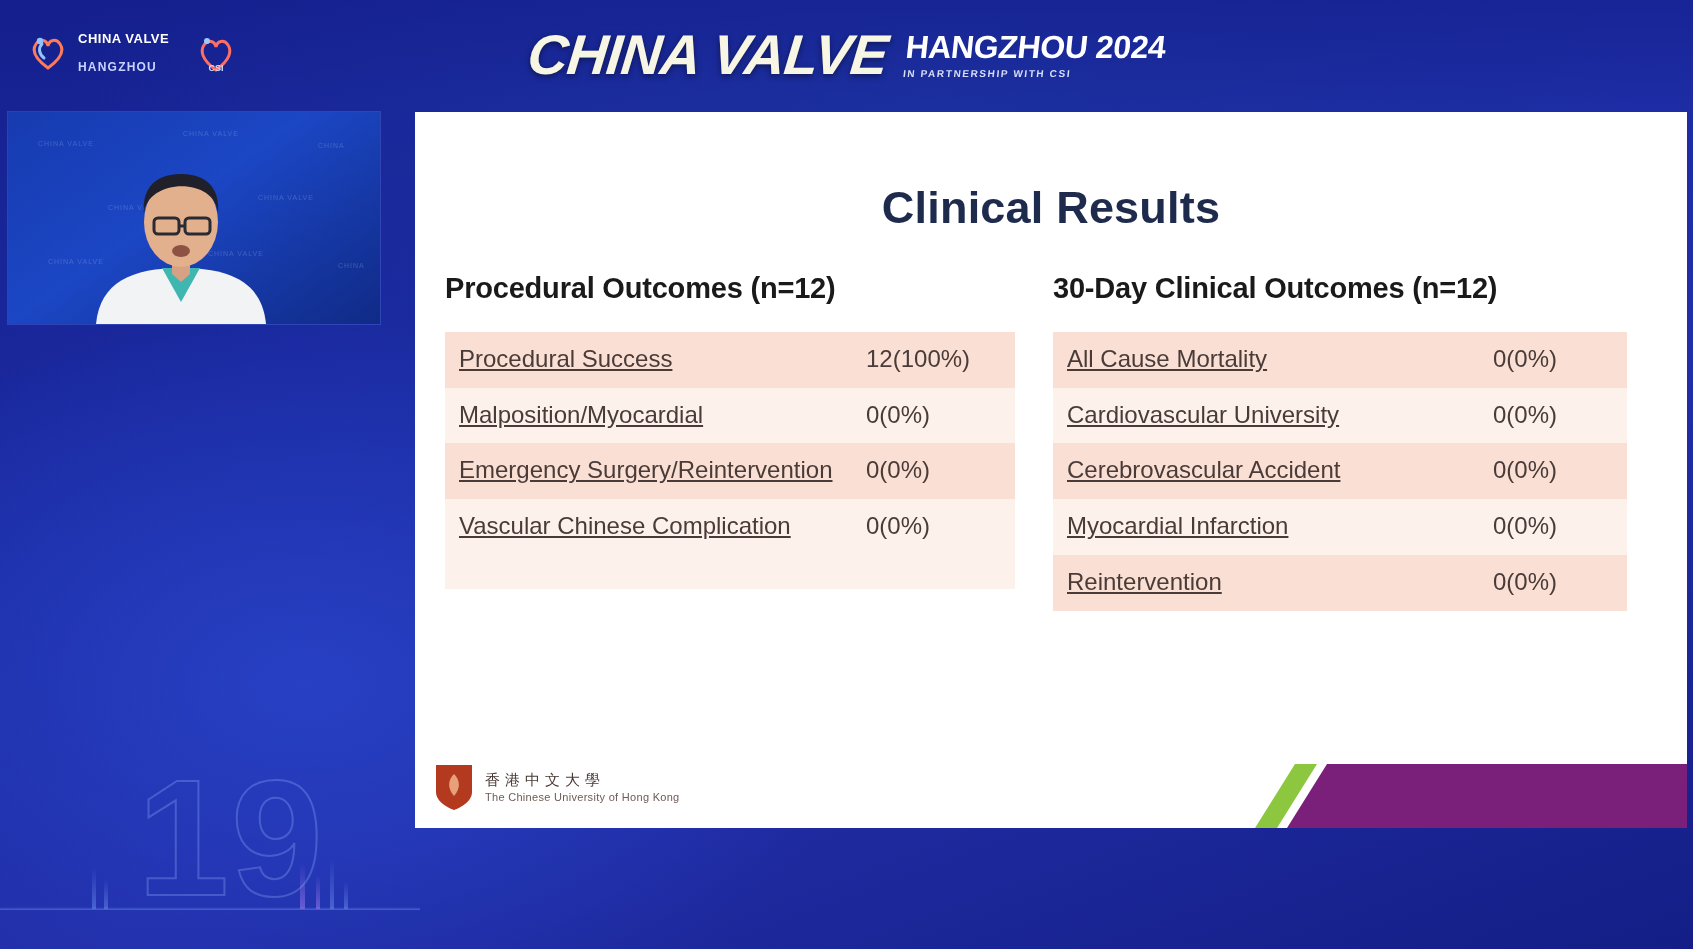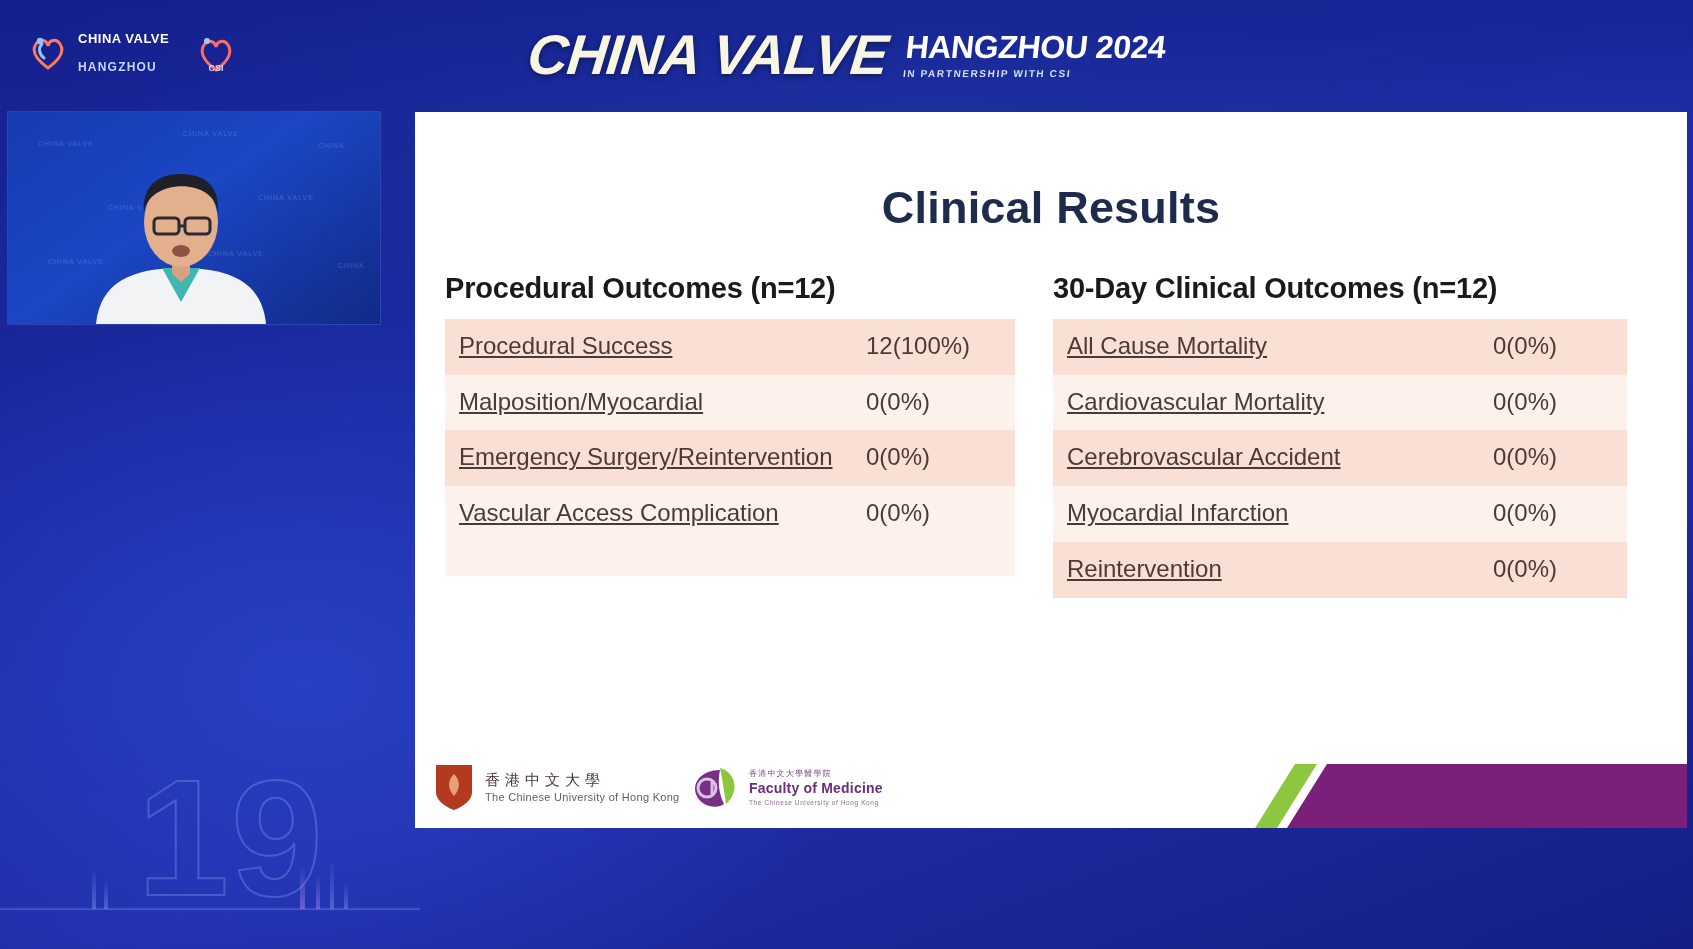--- a/index.html
+++ b/index.html
@@ -159,21 +159,21 @@
     width: 1212px;
     display: flex;
     gap: 38px;
   }
   .table-col { width: 570px; }
   .table-col.right { width: 574px; }
 
   .table-heading {
     font-size: 29px; font-weight: 700; color: #1a1a1a;
     letter-spacing: -.2px;
-    margin-bottom: 14px;
+    margin-bottom: 27px;
     white-space: nowrap;
   }
   .table-col.right .table-heading { text-align: left; }
 
   .rows { width: 100%; }
   .row {
     display: flex;
     align-items: flex-start;
     padding: 12px 14px 13px 14px;
     font-size: 24px;
@@ -310,36 +310,36 @@
           </div>
           <div class="row band-b">
             <span class="label">Malposition/Myocardial</span>
             <span class="value">0(0%)</span>
           </div>
           <div class="row band-a">
             <span class="label">Emergency Surgery/Reintervention</span>
             <span class="value">0(0%)</span>
           </div>
           <div class="row band-b">
-            <span class="label">Vascular Access Complication</span>
+            <span class="label">Vascular Chinese Complication</span>
             <span class="value">0(0%)</span>
           </div>
           <div class="row-tail band-b"></div>
         </div>
       </div>
 
       <div class="table-col right">
         <div class="table-heading">30-Day Clinical Outcomes (n=12)</div>
         <div class="rows">
           <div class="row band-a">
             <span class="label">All Cause Mortality</span>
             <span class="value">0(0%)</span>
           </div>
           <div class="row band-b">
-            <span class="label">Cardiovascular Mortality</span>
+            <span class="label">Cardiovascular University</span>
             <span class="value">0(0%)</span>
           </div>
           <div class="row band-a">
             <span class="label">Cerebrovascular Accident</span>
             <span class="value">0(0%)</span>
           </div>
           <div class="row band-b">
             <span class="label">Myocardial Infarction</span>
             <span class="value">0(0%)</span>
           </div>
@@ -357,33 +357,20 @@
         <svg class="cuhk-crest" viewBox="0 0 42 50">
           <path d="M3 3 H39 V30 C39 42 21 48 21 48 C21 48 3 42 3 30 Z" fill="#b33a1e"></path>
           <path d="M21 12 C15 18 14 26 21 34 C28 26 27 18 21 12 Z" fill="#e8a07a"></path>
         </svg>
         <div class="cuhk-text">
           <div class="cuhk-zh">香港中文大學</div>
           <div class="cuhk-en">The Chinese University of Hong Kong</div>
         </div>
       </div>
 
-      <div class="logo-cumed">
-        <svg class="cumed-mark" viewBox="0 0 50 44">
-          <path d="M30 2 C46 6 50 26 36 38 C34 24 32 12 30 2 Z" fill="#8dc63f"></path>
-          <path d="M30 4 C12 4 2 16 6 28 C10 40 26 44 34 38 C28 26 28 14 30 4 Z" fill="#7a2f86"></path>
-          <circle cx="17" cy="22" r="9" fill="none" stroke="#d9c2e4" stroke-width="3"></circle>
-          <path d="M22 16 L22 28" stroke="#d9c2e4" stroke-width="3"></path>
-        </svg>
-        <div class="cumed-text">
-          <div class="cumed-zh">香港中文大學醫學院</div>
-          <div class="cumed-en">Faculty of Medicine</div>
-          <div class="cumed-sub">The Chinese University of Hong Kong</div>
-        </div>
-      </div>
 
       <svg class="corner-band" viewBox="0 0 700 64" preserveAspectRatio="none">
         <polygon points="300,64 340,0 700,0 700,64" fill="#7a1f7a"></polygon>
         <polygon points="268,64 308,0 330,0 290,64" fill="#8dc63f"></polygon>
       </svg>
     </div>
   </div>
 
 </div>
 

